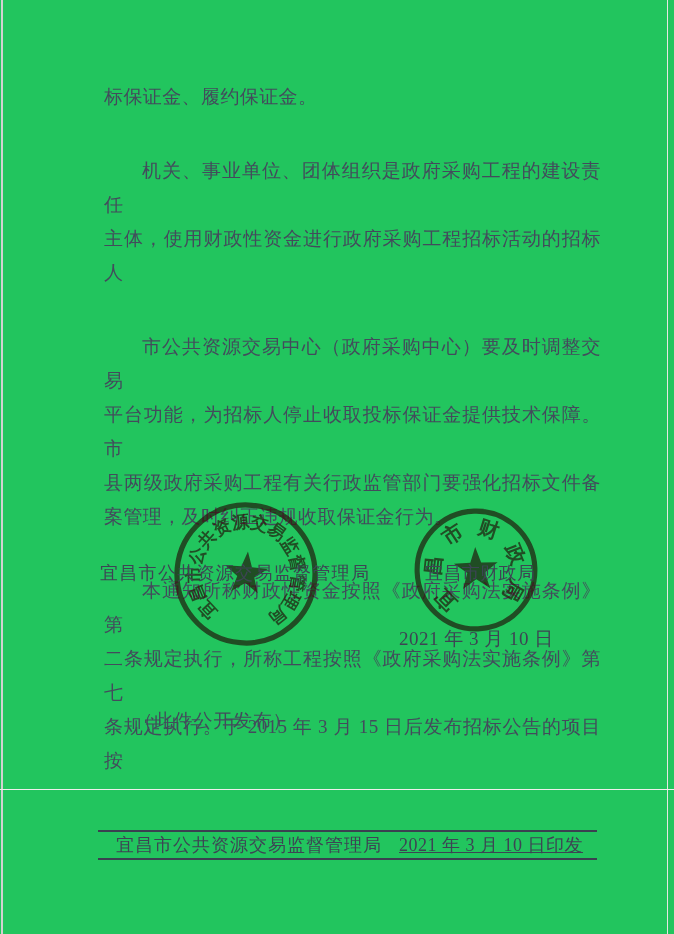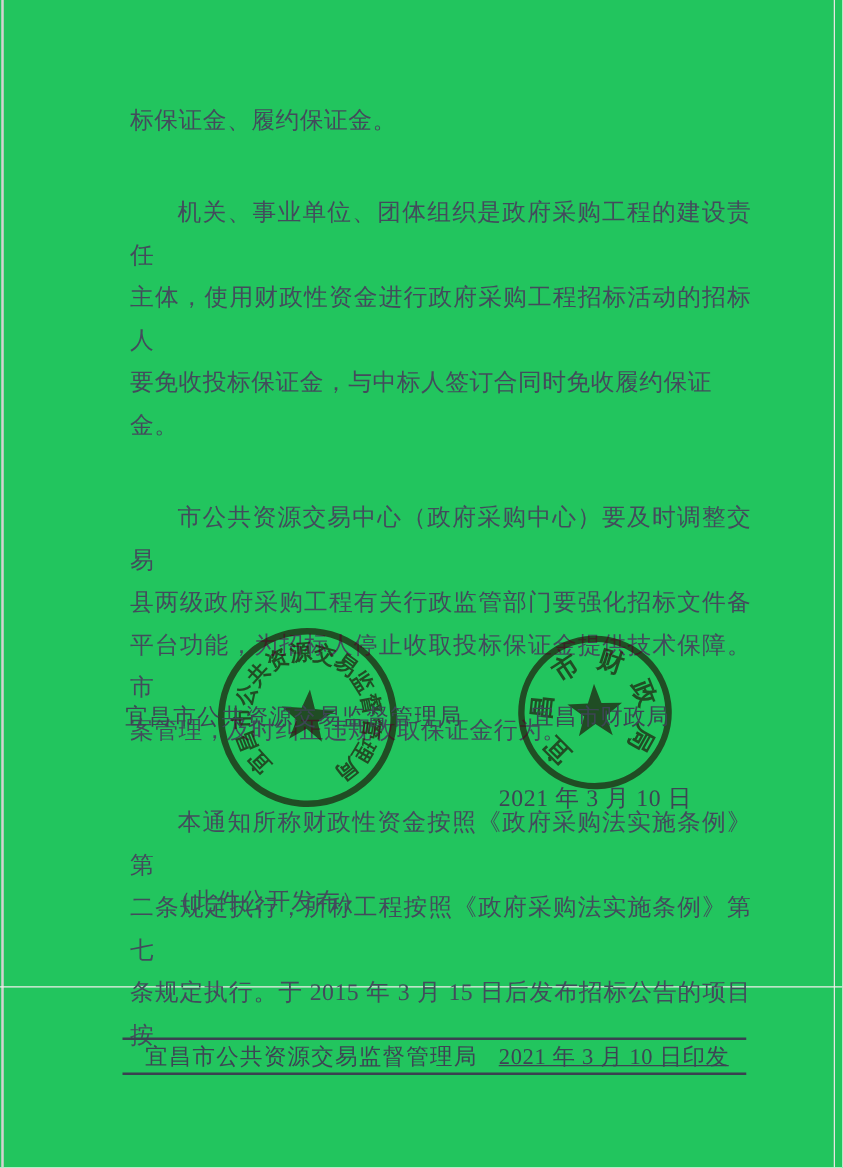--- a/index.html
+++ b/index.html
@@ -86,24 +86,23 @@
 <div class="page">
 
   <div class="edge-left"></div>
   <div class="edge-right"></div>
   <div class="fold-line"></div>
 
   <div class="body-text">
     <div class="line">标保证金、履约保证金。</div>
     <div class="line indent stretch">机关、事业单位、团体组织是政府采购工程的建设责任</div>
     <div class="line stretch">主体，使用财政性资金进行政府采购工程招标活动的招标人</div>
-    <div class="line">要免收投标保证金，与中标人签订合同时免收履约保证金。</div>
     <div class="line indent stretch">市公共资源交易中心（政府采购中心）要及时调整交易</div>
+    <div class="line stretch">平台功能，为招标人停止收取投标保证金提供技术保障。市</div>
     <div class="line stretch">县两级政府采购工程有关行政监管部门要强化招标文件备</div>
-    <div class="line stretch">平台功能，为招标人停止收取投标保证金提供技术保障。市</div>
     <div class="line">案管理，及时纠正违规收取保证金行为。</div>
     <div class="line indent stretch">本通知所称财政性资金按照《政府采购法实施条例》第</div>
     <div class="line stretch">二条规定执行，所称工程按照《政府采购法实施条例》第七</div>
     <div class="line stretch">条规定执行。于 2015 年 3 月 15 日后发布招标公告的项目按</div>
   </div>
 
   <svg class="seal seal-left" viewBox="0 0 200 200">
     <defs>
       <path id="sealArcL" d="M 100,162 A 62,62 0 1,1 100,38 A 62,62 0 1,1 100,162" fill="none"></path>
     </defs>

